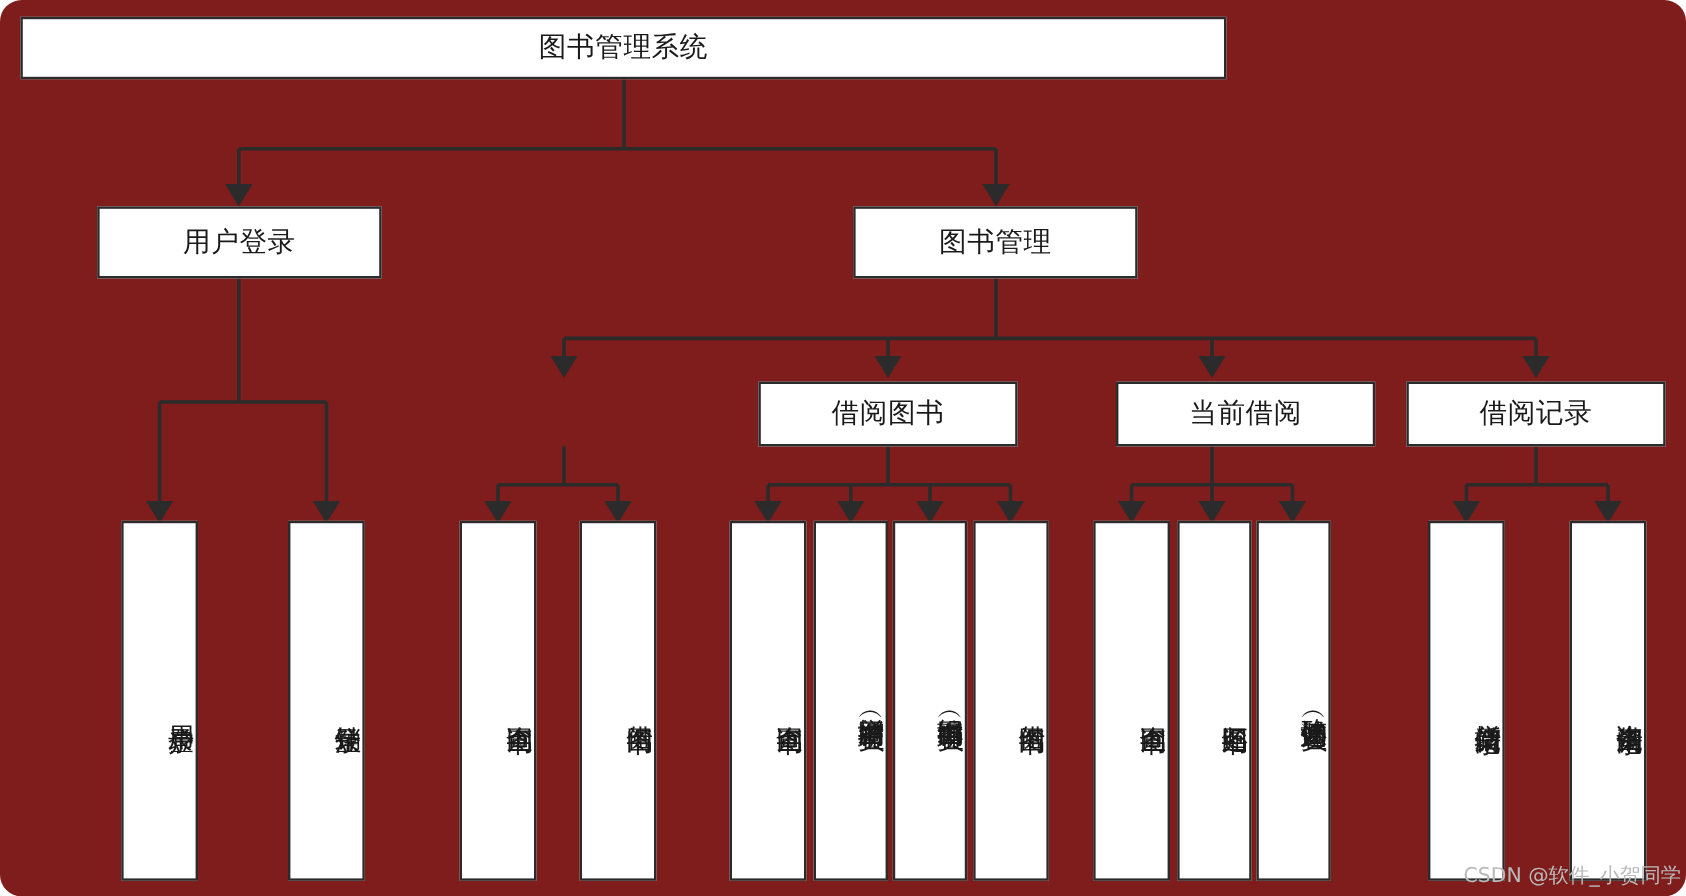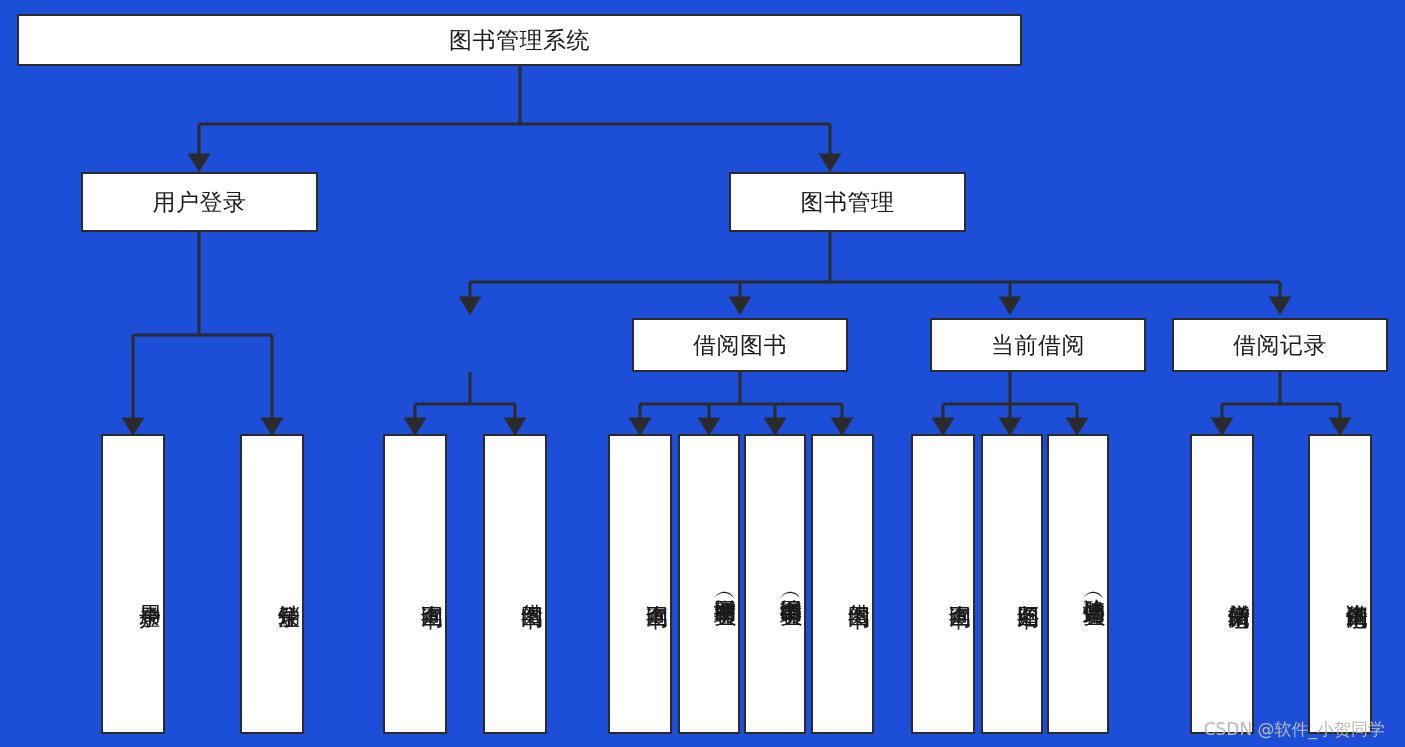--- a/index.html
+++ b/index.html
@@ -7,22 +7,23 @@
     padding: 0;
     background: #ffffff;
   }
   body {
     font-family: "DejaVu Sans", "Liberation Sans", sans-serif;
   }
   #canvas {
     position: relative;
     width: 1405px;
     height: 747px;
-    background: #1d4ed8;
+    background: #7f1d1d;
     overflow: hidden;
+    border-radius: 18px;
   }
   #diagram-svg {
     position: absolute;
     left: 0;
     top: 0;
     width: 1405px;
     height: 747px;
   }
   .node {
     position: absolute;
@@ -47,21 +48,21 @@
     font-size: 22px;
     line-height: 1.22;
     letter-spacing: 1px;
     padding-top: 10px;
     align-items: flex-start;
     justify-content: center;
   }
   .node-v.pad-small { padding-top: 2px; }
   #watermark {
     position: absolute;
-    right: 20px;
+    right: 4px;
     bottom: 6px;
     font-size: 17px;
     color: #b9b9b9;
     white-space: nowrap;
     z-index: 5;
     font-family: "DejaVu Sans", "Liberation Sans", sans-serif;
   }
 </style>
 </head>
 <body>
@@ -118,21 +119,21 @@
     </g>
   </svg>
 
   <div class="node node-h" style="left:17px; top:14px; width:1005px; height:52px;">
     <span>图书管理系统</span>
   </div>
 
   <div class="node node-h" style="left:81px; top:172px; width:237px; height:60px;">
     <span>用户登录</span>
   </div>
-  <div class="node node-h" style="left:711px; top:172px; width:237px; height:60px;margin-left:18px;">
+  <div class="node node-h" style="left:711px; top:172px; width:237px; height:60px;">
     <span>图书管理</span>
   </div>
 
   <div class="node node-h" style="left:632px; top:318px; width:216px; height:54px;">
     <span>借阅图书</span>
   </div>
   <div class="node node-h" style="left:930px; top:318px; width:216px; height:54px;">
     <span>当前借阅</span>
   </div>
   <div class="node node-h" style="left:1172px; top:318px; width:216px; height:54px;">

